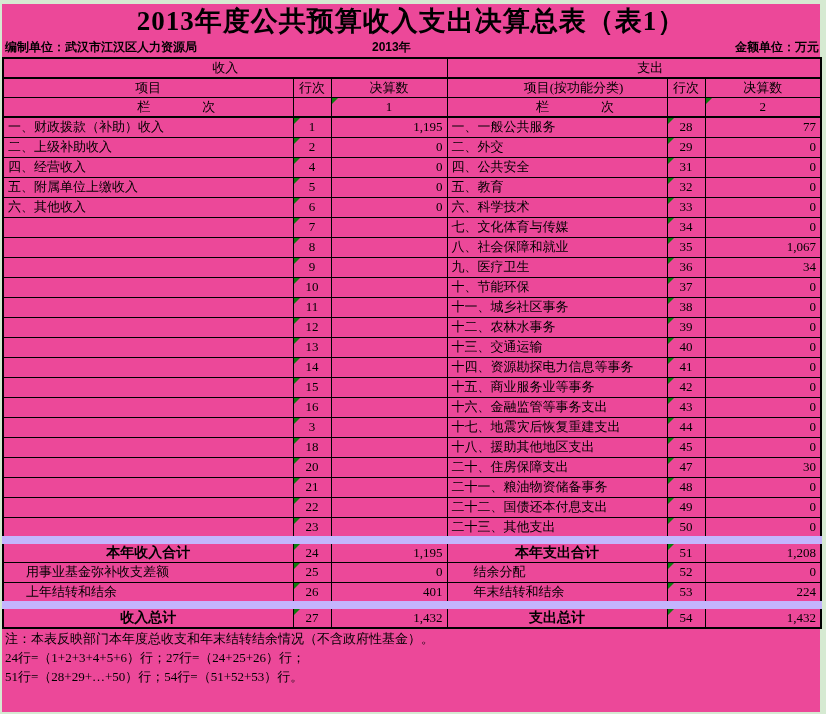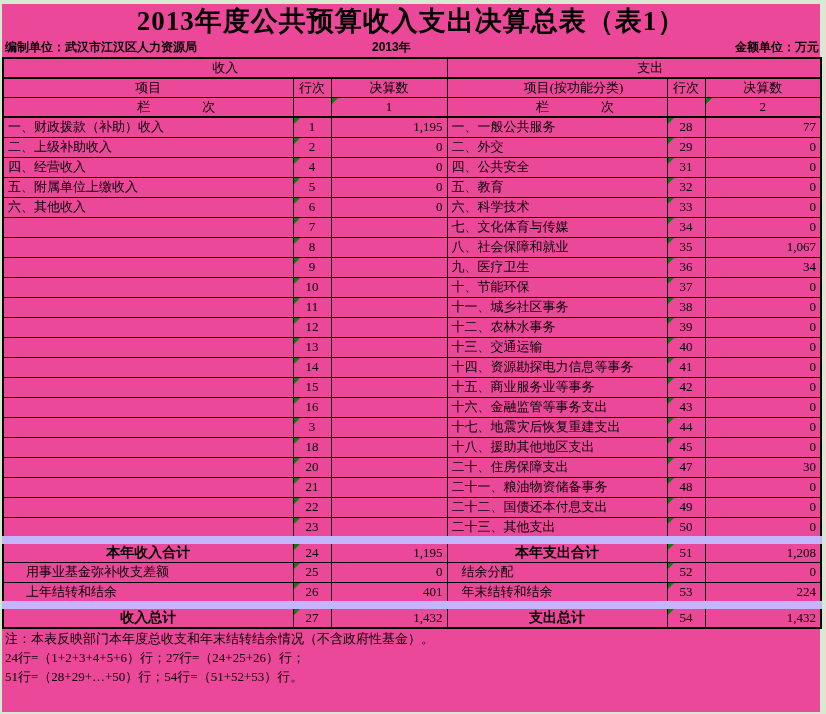--- a/index.html
+++ b/index.html
@@ -59,21 +59,21 @@
   tr.style-total td { border-top:8px solid #c4b5fd; }
 
   td.item { text-align:left; padding-left:4px; }
   td.line { text-align:center; }
   td.val  { text-align:right; padding-right:4px; }
   td.lanci { text-align:center; padding-left:56px;margin-top:20px; }
   td.lanci.exp { padding-left:36px; }
 
   tr.style-total td.item { font-weight:bold; text-align:center; padding-left:0; font-size:14px; }
   tr.style-indent td.item.inc { padding-left:22px; }
-  tr.style-indent td.item.exp { padding-left:14px; }
+  tr.style-indent td.item.exp { padding-left:26px; }
 
   
   .tri::before {
     content:"";
     position:absolute;
     top:0; left:0;
     width:0; height:0;
     border-top:6px solid #0e7d0e;
     border-right:6px solid transparent;
   }

